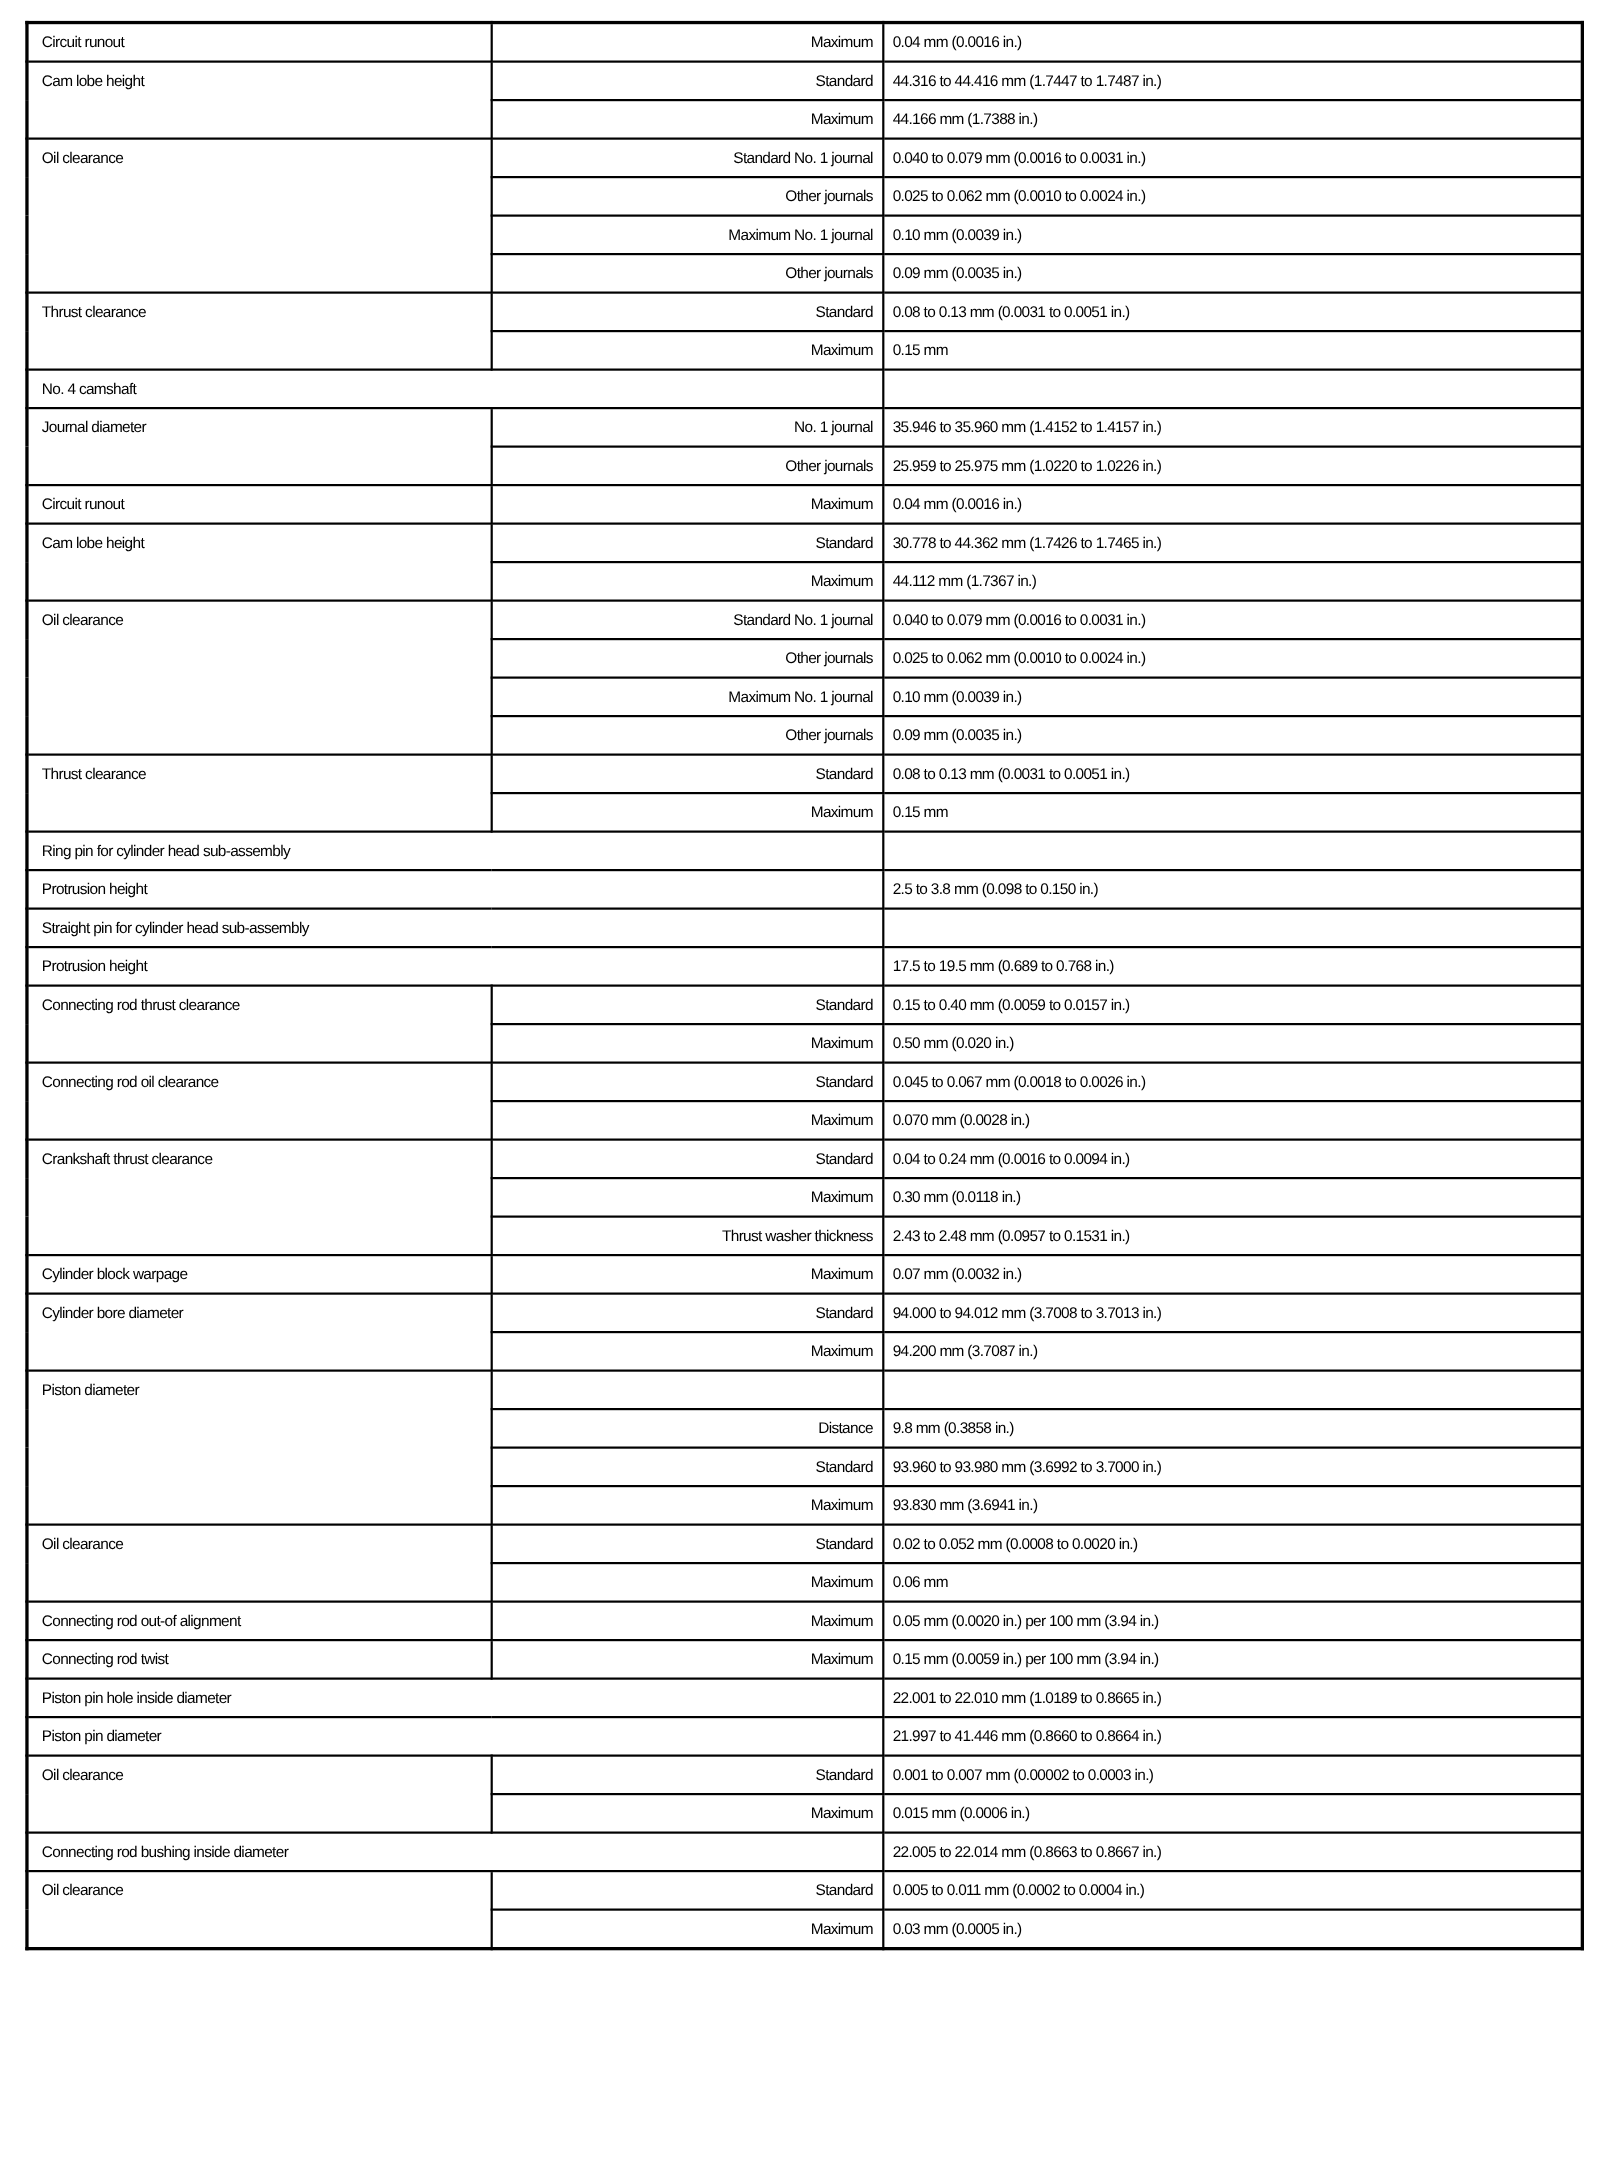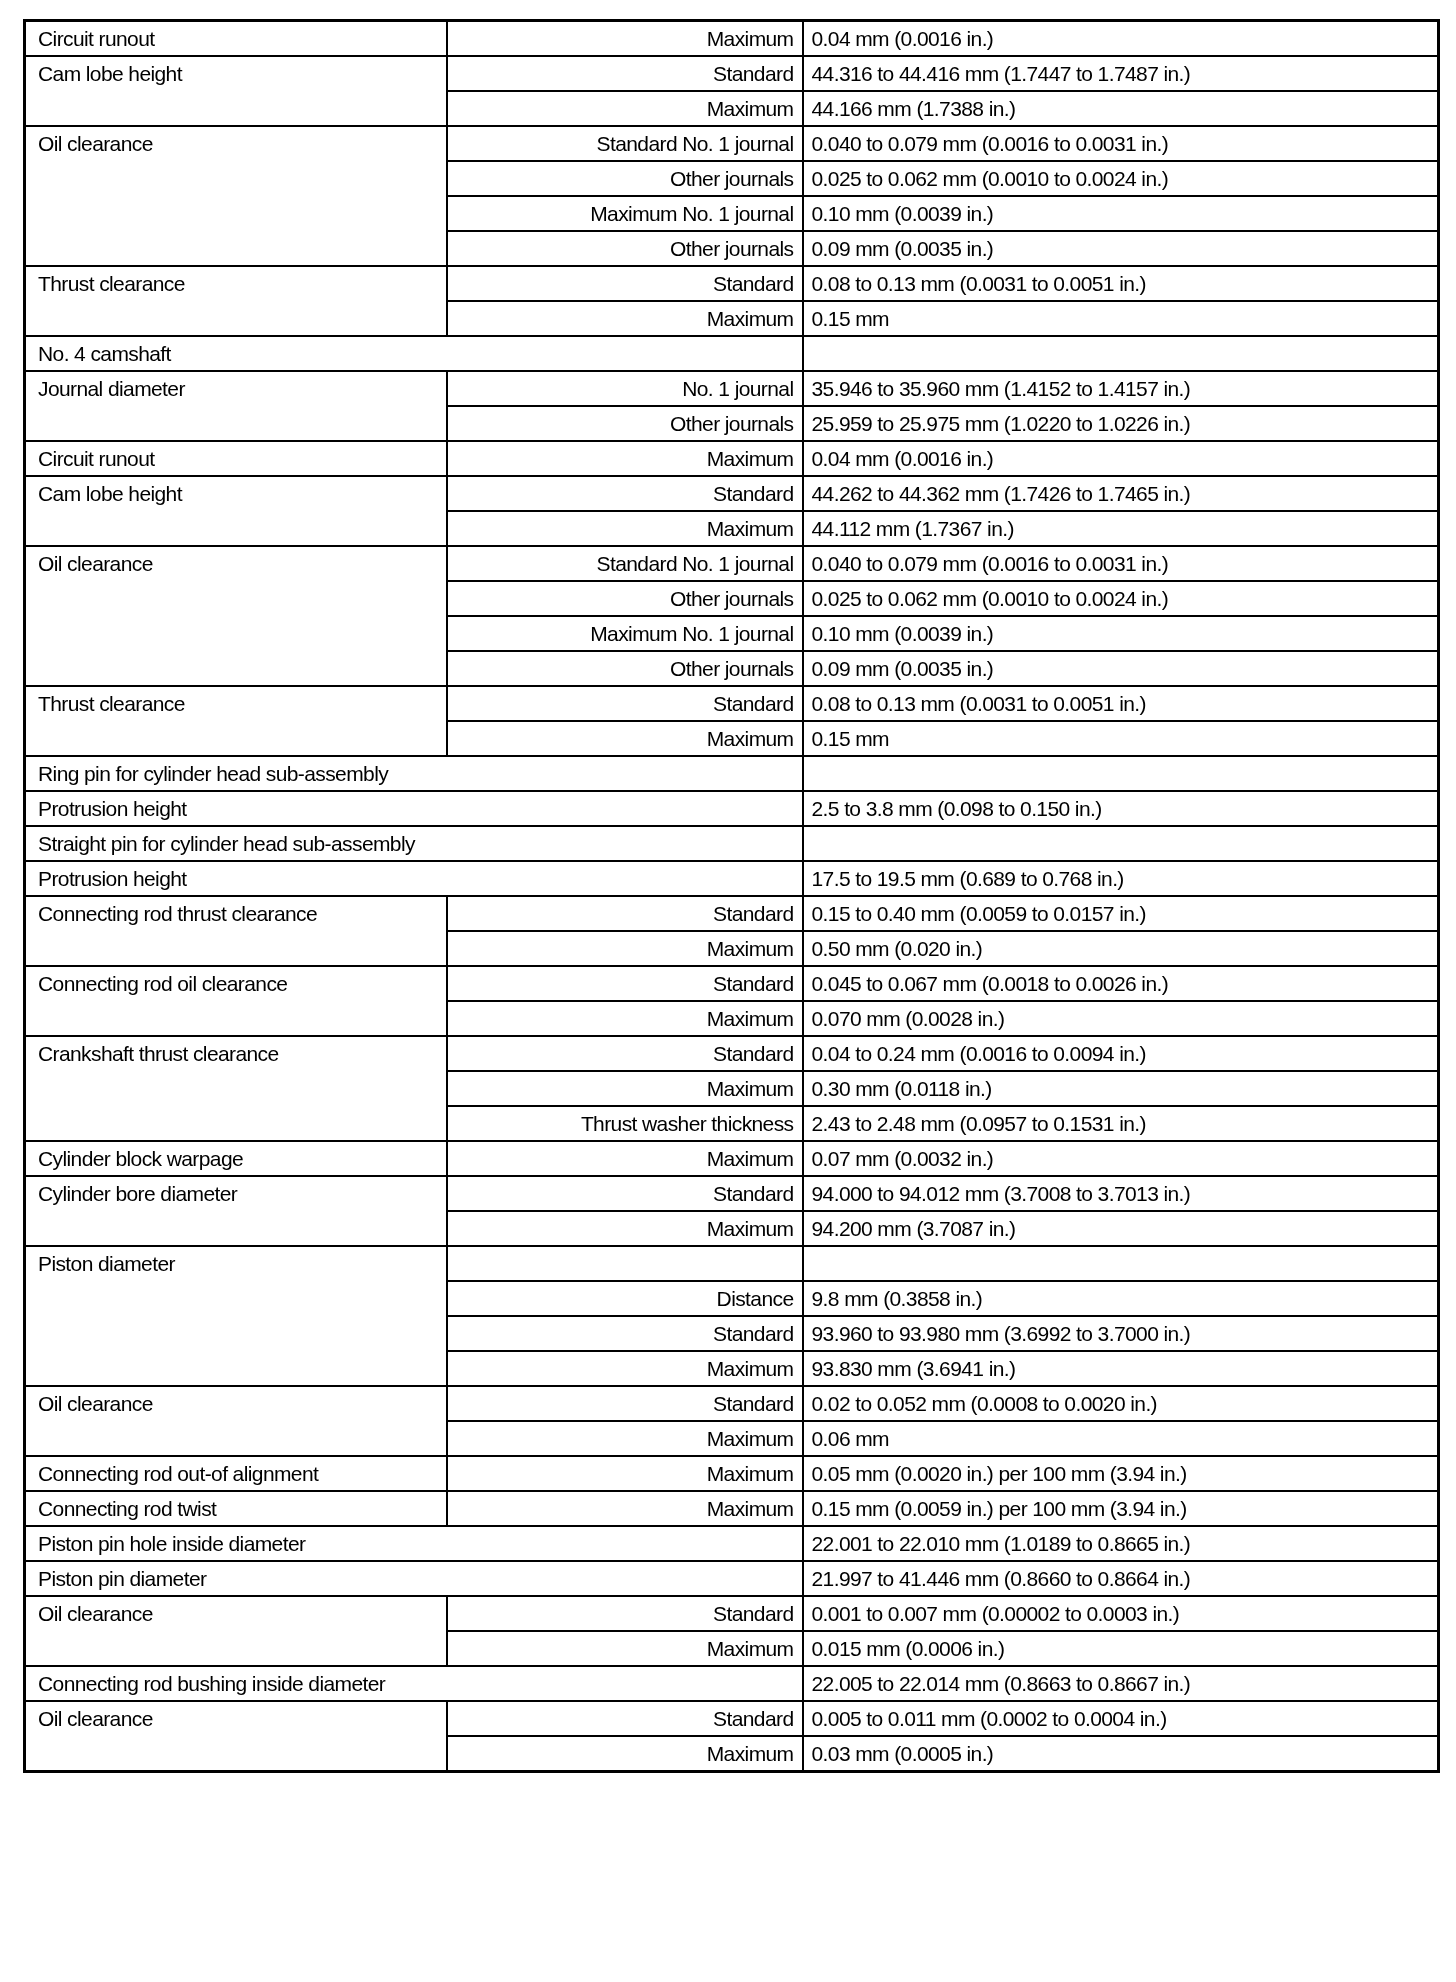--- a/index.html
+++ b/index.html
@@ -5,21 +5,21 @@
   html, body { margin: 0; padding: 0; background: #ffffff; }
   body { width: 1456px; height: 1982px; position: relative; overflow: hidden; }
   .spec-table {
     position: absolute;
     left: 23px;
     top: 19px;
     width: 1417px;
     border-collapse: collapse;
     table-layout: fixed;
     font-family: "Liberation Sans", sans-serif;
-    font-size: 21px;
+    font-size: 14px;
     color: #000000;
     border: 3px solid #000000;
   }
   .spec-table col.c1 { width: 422px; }
   .spec-table col.c2 { width: 356px; }
   .spec-table col.c3 { width: auto; }
   .spec-table td {
     border: 2.5px solid #000000;
     height: 33px;
     padding: 0 8px;
@@ -97,21 +97,21 @@
         <td class="val">25.959 to 25.975 mm (1.0220 to 1.0226 in.)</td>
       </tr>
       <tr>
         <td class="item">Circuit runout</td>
         <td class="cond">Maximum</td>
         <td class="val">0.04 mm (0.0016 in.)</td>
       </tr>
       <tr>
         <td class="item" rowspan="2">Cam lobe height</td>
         <td class="cond">Standard</td>
-        <td class="val">44.262 to 44.362 mm (1.7426 to 1.7465 in.)</td>
+        <td class="val">30.778 to 44.362 mm (1.7426 to 1.7465 in.)</td>
       </tr>
       <tr>
         <td class="cond">Maximum</td>
         <td class="val">44.112 mm (1.7367 in.)</td>
       </tr>
       <tr>
         <td class="item" rowspan="4">Oil clearance</td>
         <td class="cond">Standard No. 1 journal</td>
         <td class="val">0.040 to 0.079 mm (0.0016 to 0.0031 in.)</td>
       </tr>

